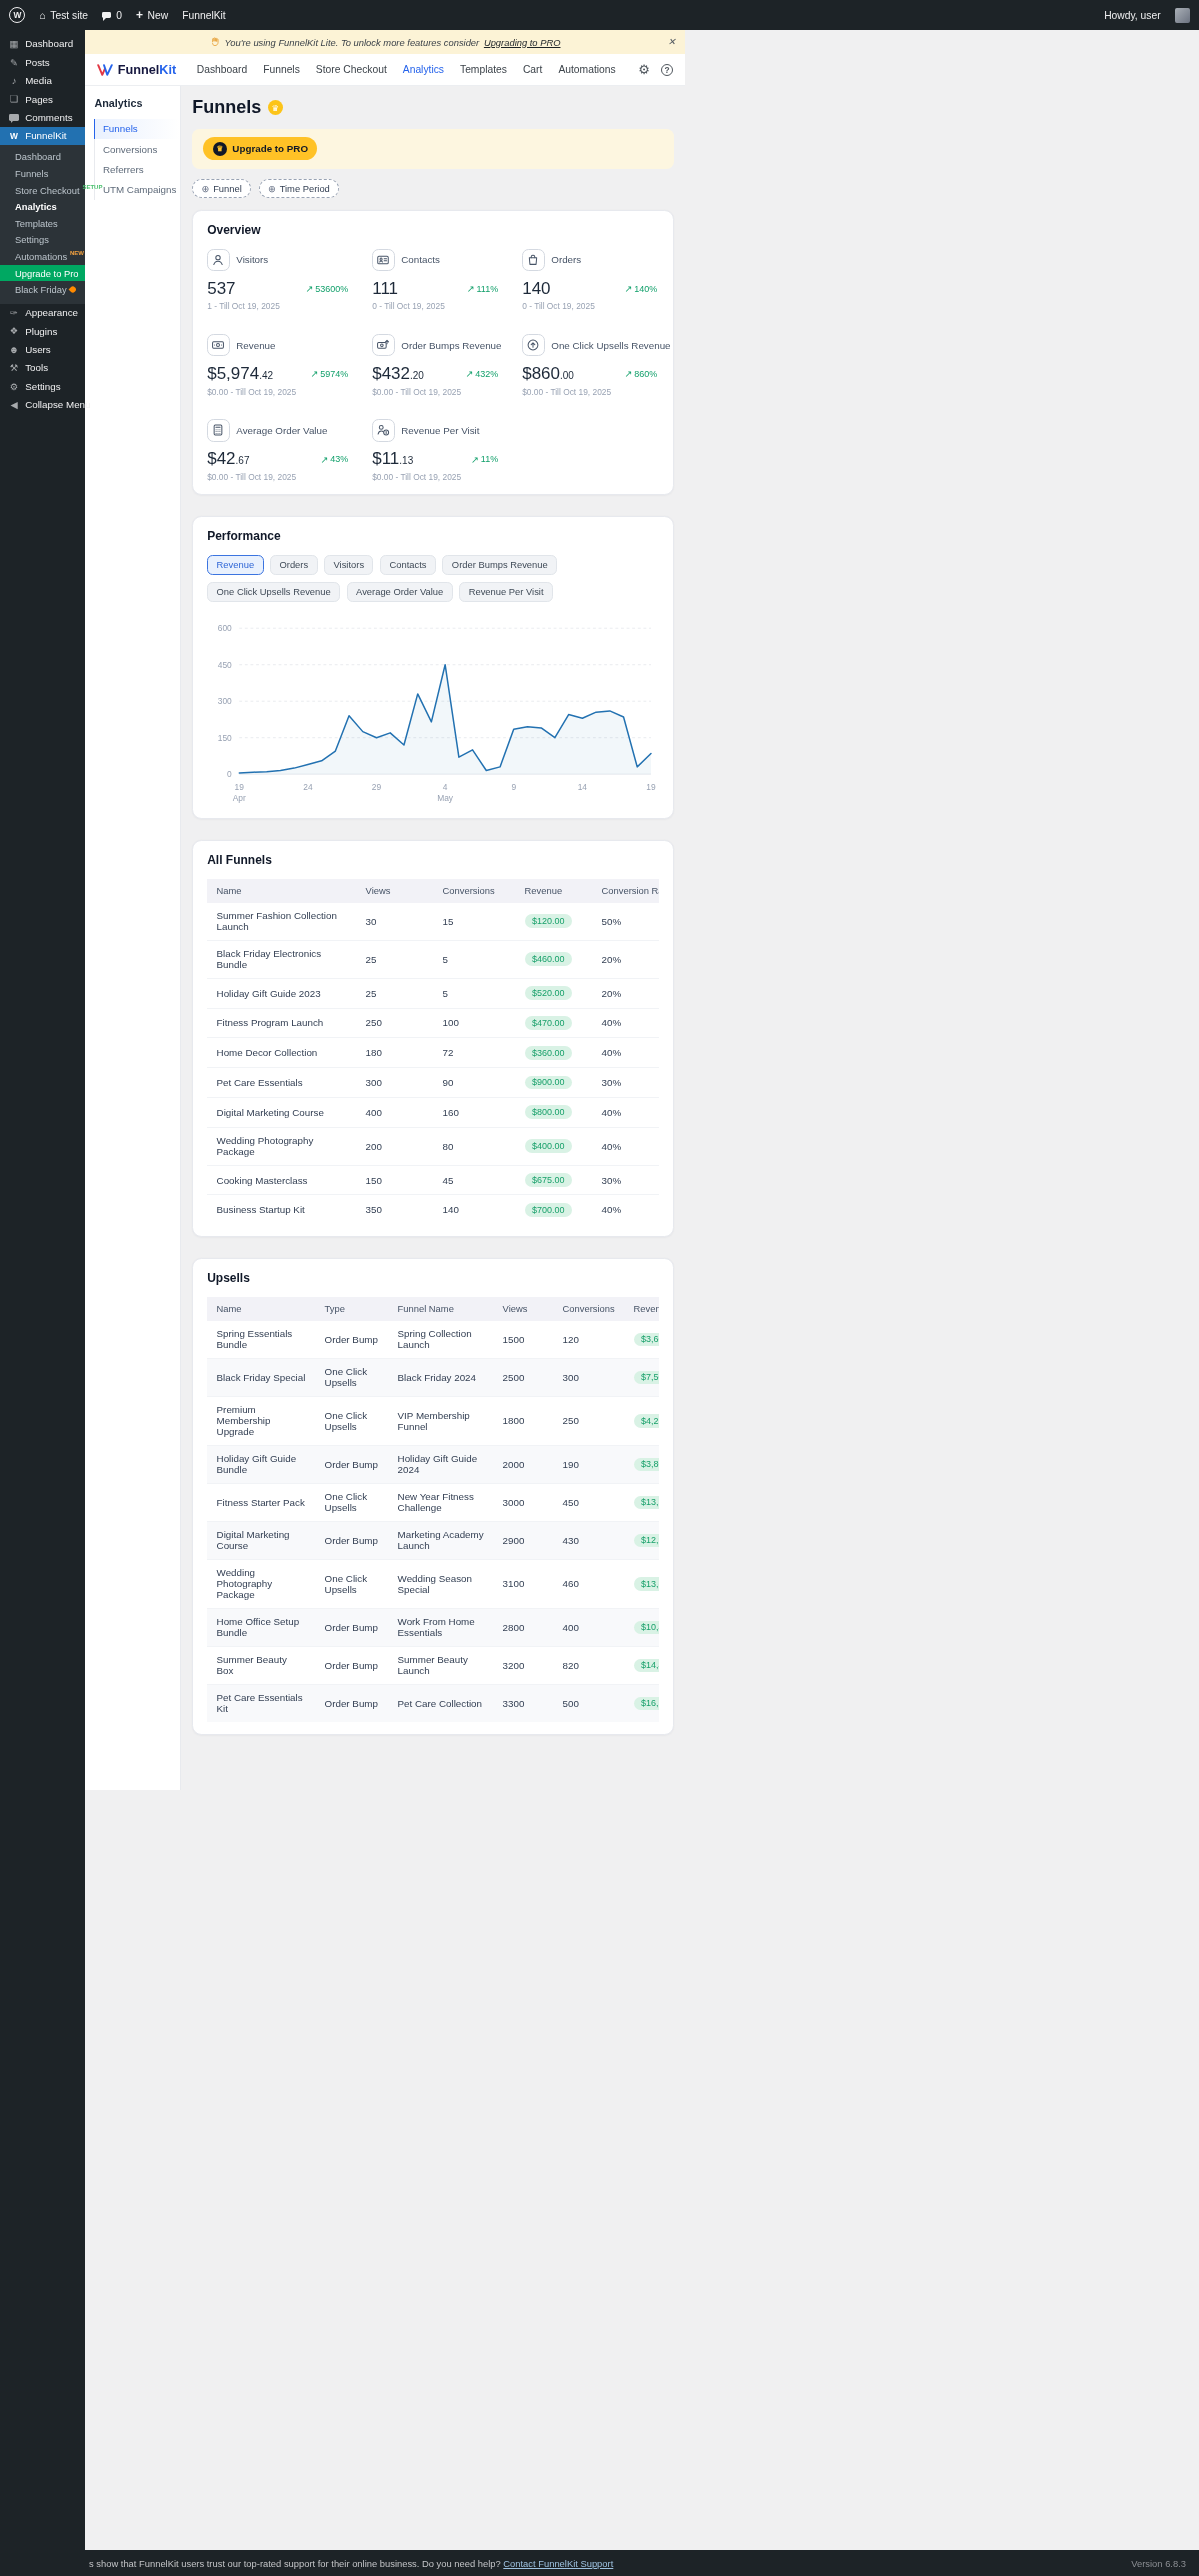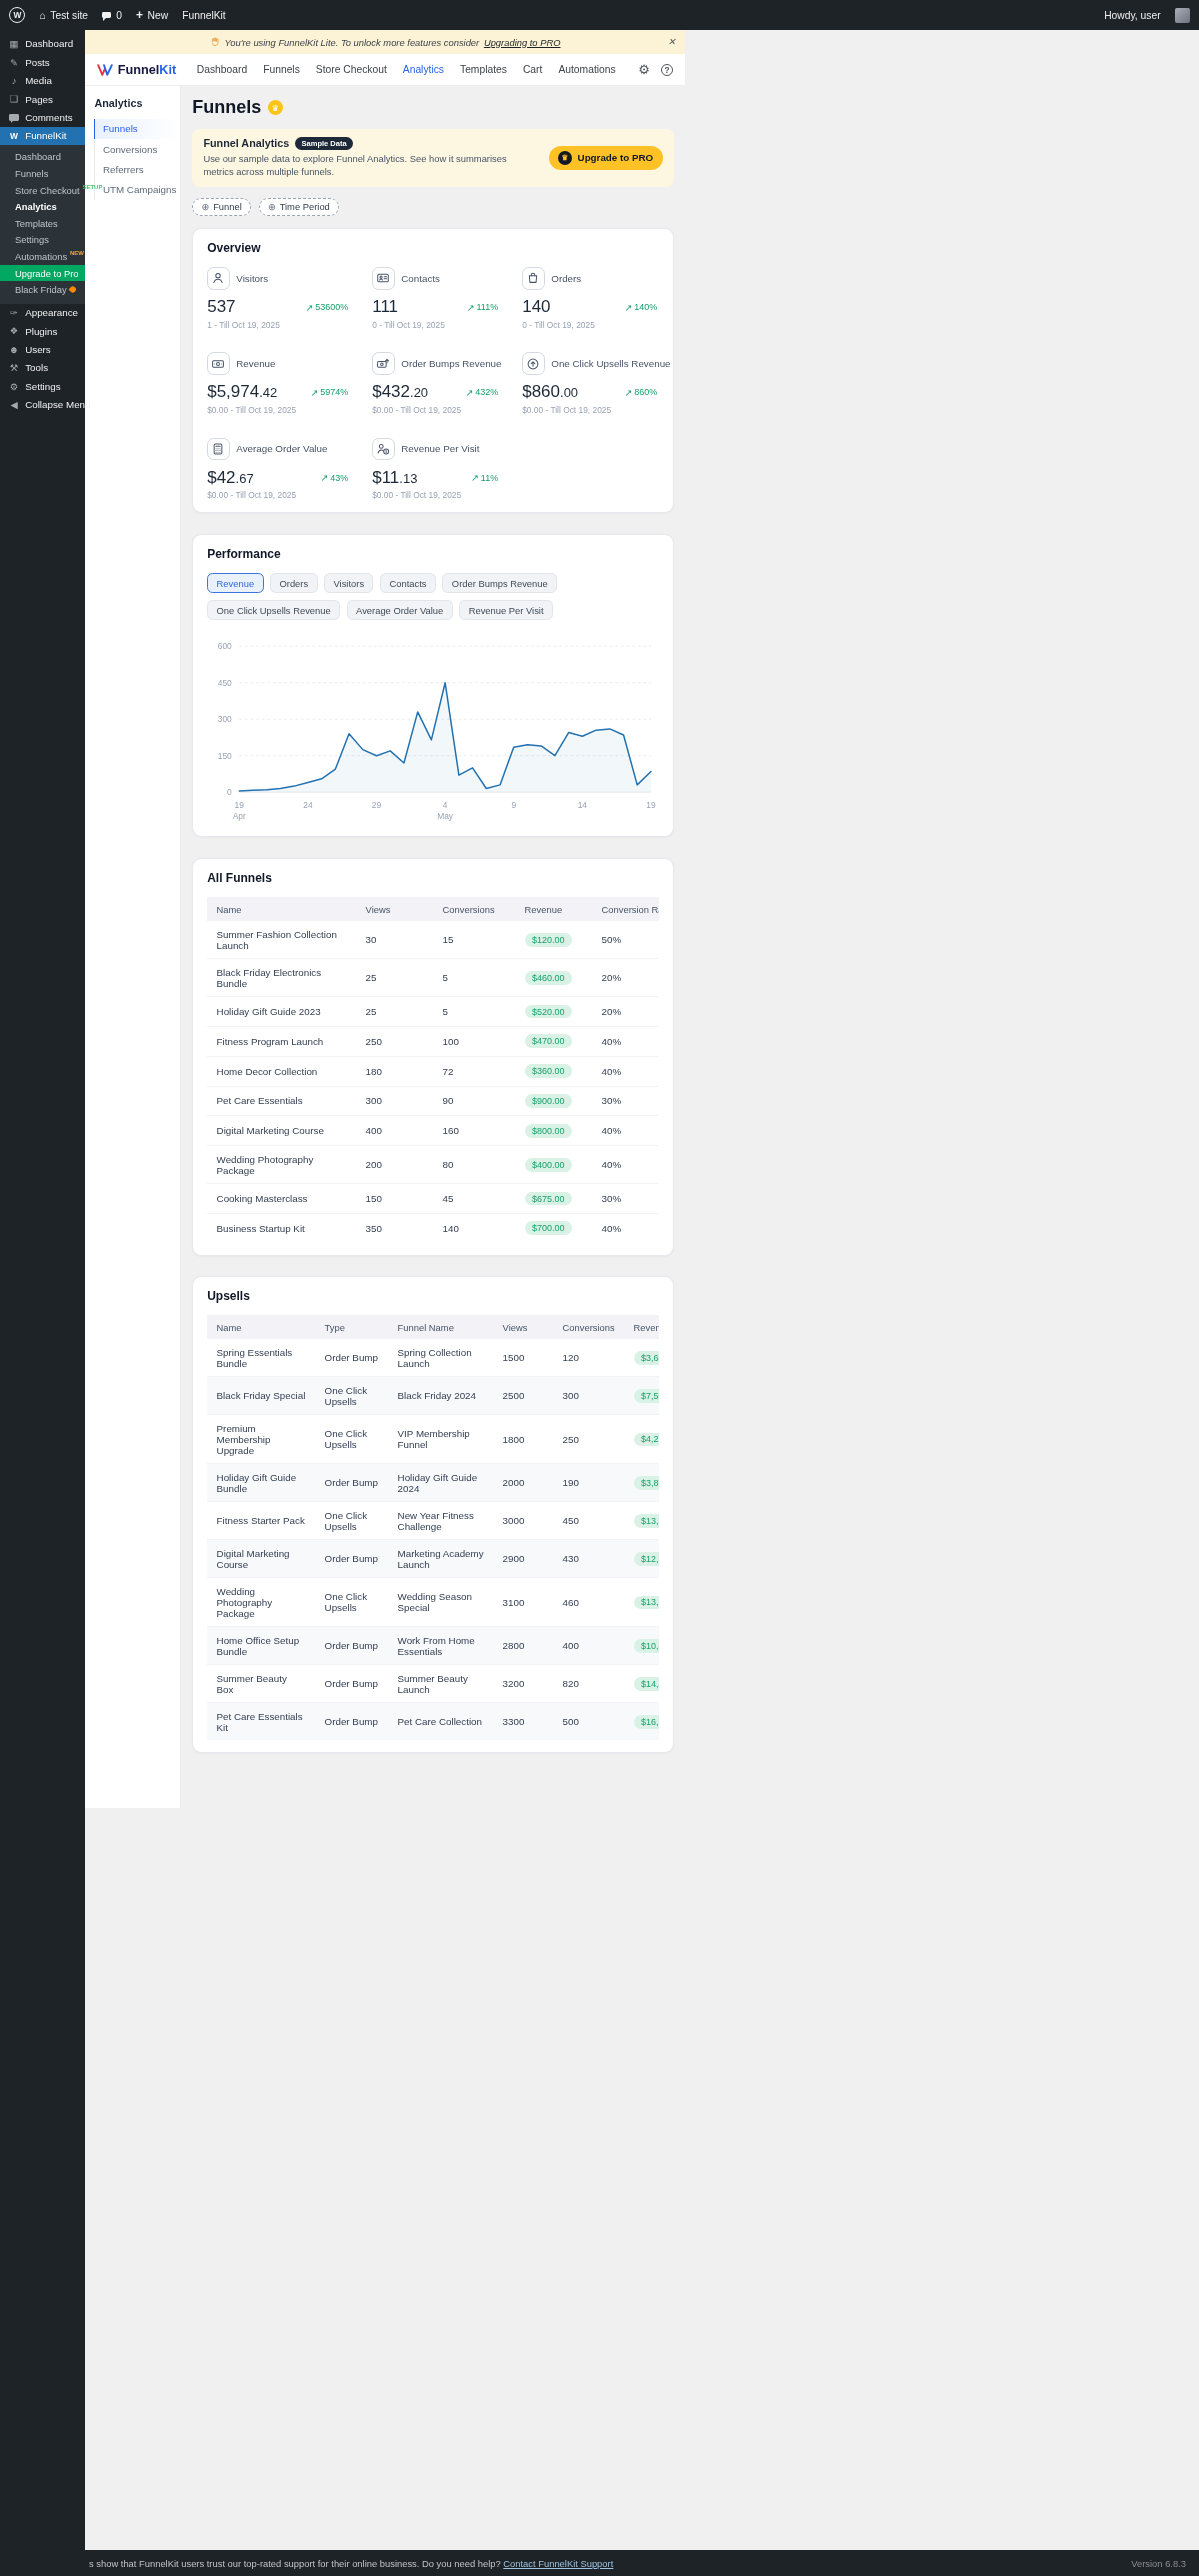--- a/index.html
+++ b/index.html
@@ -99,21 +99,21 @@
   .metrics-grid { display:grid; grid-template-columns:165px 150px 136px; row-gap:22.5px; }
   .metric { padding-right:24px; }
   .metric:nth-child(3n) { padding-right:0.9px; }
   .m-head { display:flex; align-items:center; gap:6.6px; }
   .m-icon { width:22.5px; height:22.5px; border:0.9px solid #d4d9e1; border-radius:6.6px;
             display:inline-flex; align-items:center; justify-content:center; flex:none; }
   .m-icon svg { width:14px; height:14px; stroke:#475467; fill:none; stroke-width:1.15; stroke-linecap:round; stroke-linejoin:round; }
   .m-label { font-size:9.8px; color:#475467; white-space:nowrap; }
   .m-mid { display:flex; justify-content:space-between; align-items:center; margin-top:7.5px; }
   .m-value { font-size:17px; font-weight:normal; color:#1d2939; }
-  .m-cents { font-size:13px; }
+  .m-cents { font-size:10px; }
   .m-trend { font-size:9px; color:#12a06b; display:inline-flex; gap:1.9px; align-items:center; white-space:nowrap; }
   .tr-arrow { font-size:9.4px; }
   .m-sub { font-size:8.4px; color:#98a2b3; margin-top:2.8px; white-space:nowrap; }
 
   
   .ptabs { display:flex; flex-wrap:wrap; gap:6.6px; margin-bottom:15px; }
   .ptab { background:#f1f3f6; border:0.9px solid #e1e5ea; border-radius:5.6px; padding:3.7px 8.4px;
           font-size:9.4px; color:#3f4a57; white-space:nowrap; }
   .ptab.active { background:#e9f1fd; border-color:#3b74e0; color:#2f66d6; }
   #perf-chart { display:block; }
@@ -294,27 +294,20 @@
       </aside>
 
       <main class="main">
 
         <div class="page-title-row">
           <h1>Funnels</h1>
           <span class="crown-badge">♛</span>
         </div>
 
         <div class="banner">
-          <div class="banner-left">
-            <div class="banner-title-row">
-              <span>Funnel Analytics</span>
-              <span class="sample-badge">Sample Data</span>
-            </div>
-            <div class="banner-desc">Use our sample data to explore Funnel Analytics. See how it summarises metrics across multiple funnels.</div>
-          </div>
           <button class="pro-btn">
             <span class="pro-crown">♛</span>
             <span>Upgrade to PRO</span>
           </button>
         </div>
 
         <div class="chips">
           <button class="chip">
               <span class="chip-plus">⊕</span>
               <span>Funnel</span>

